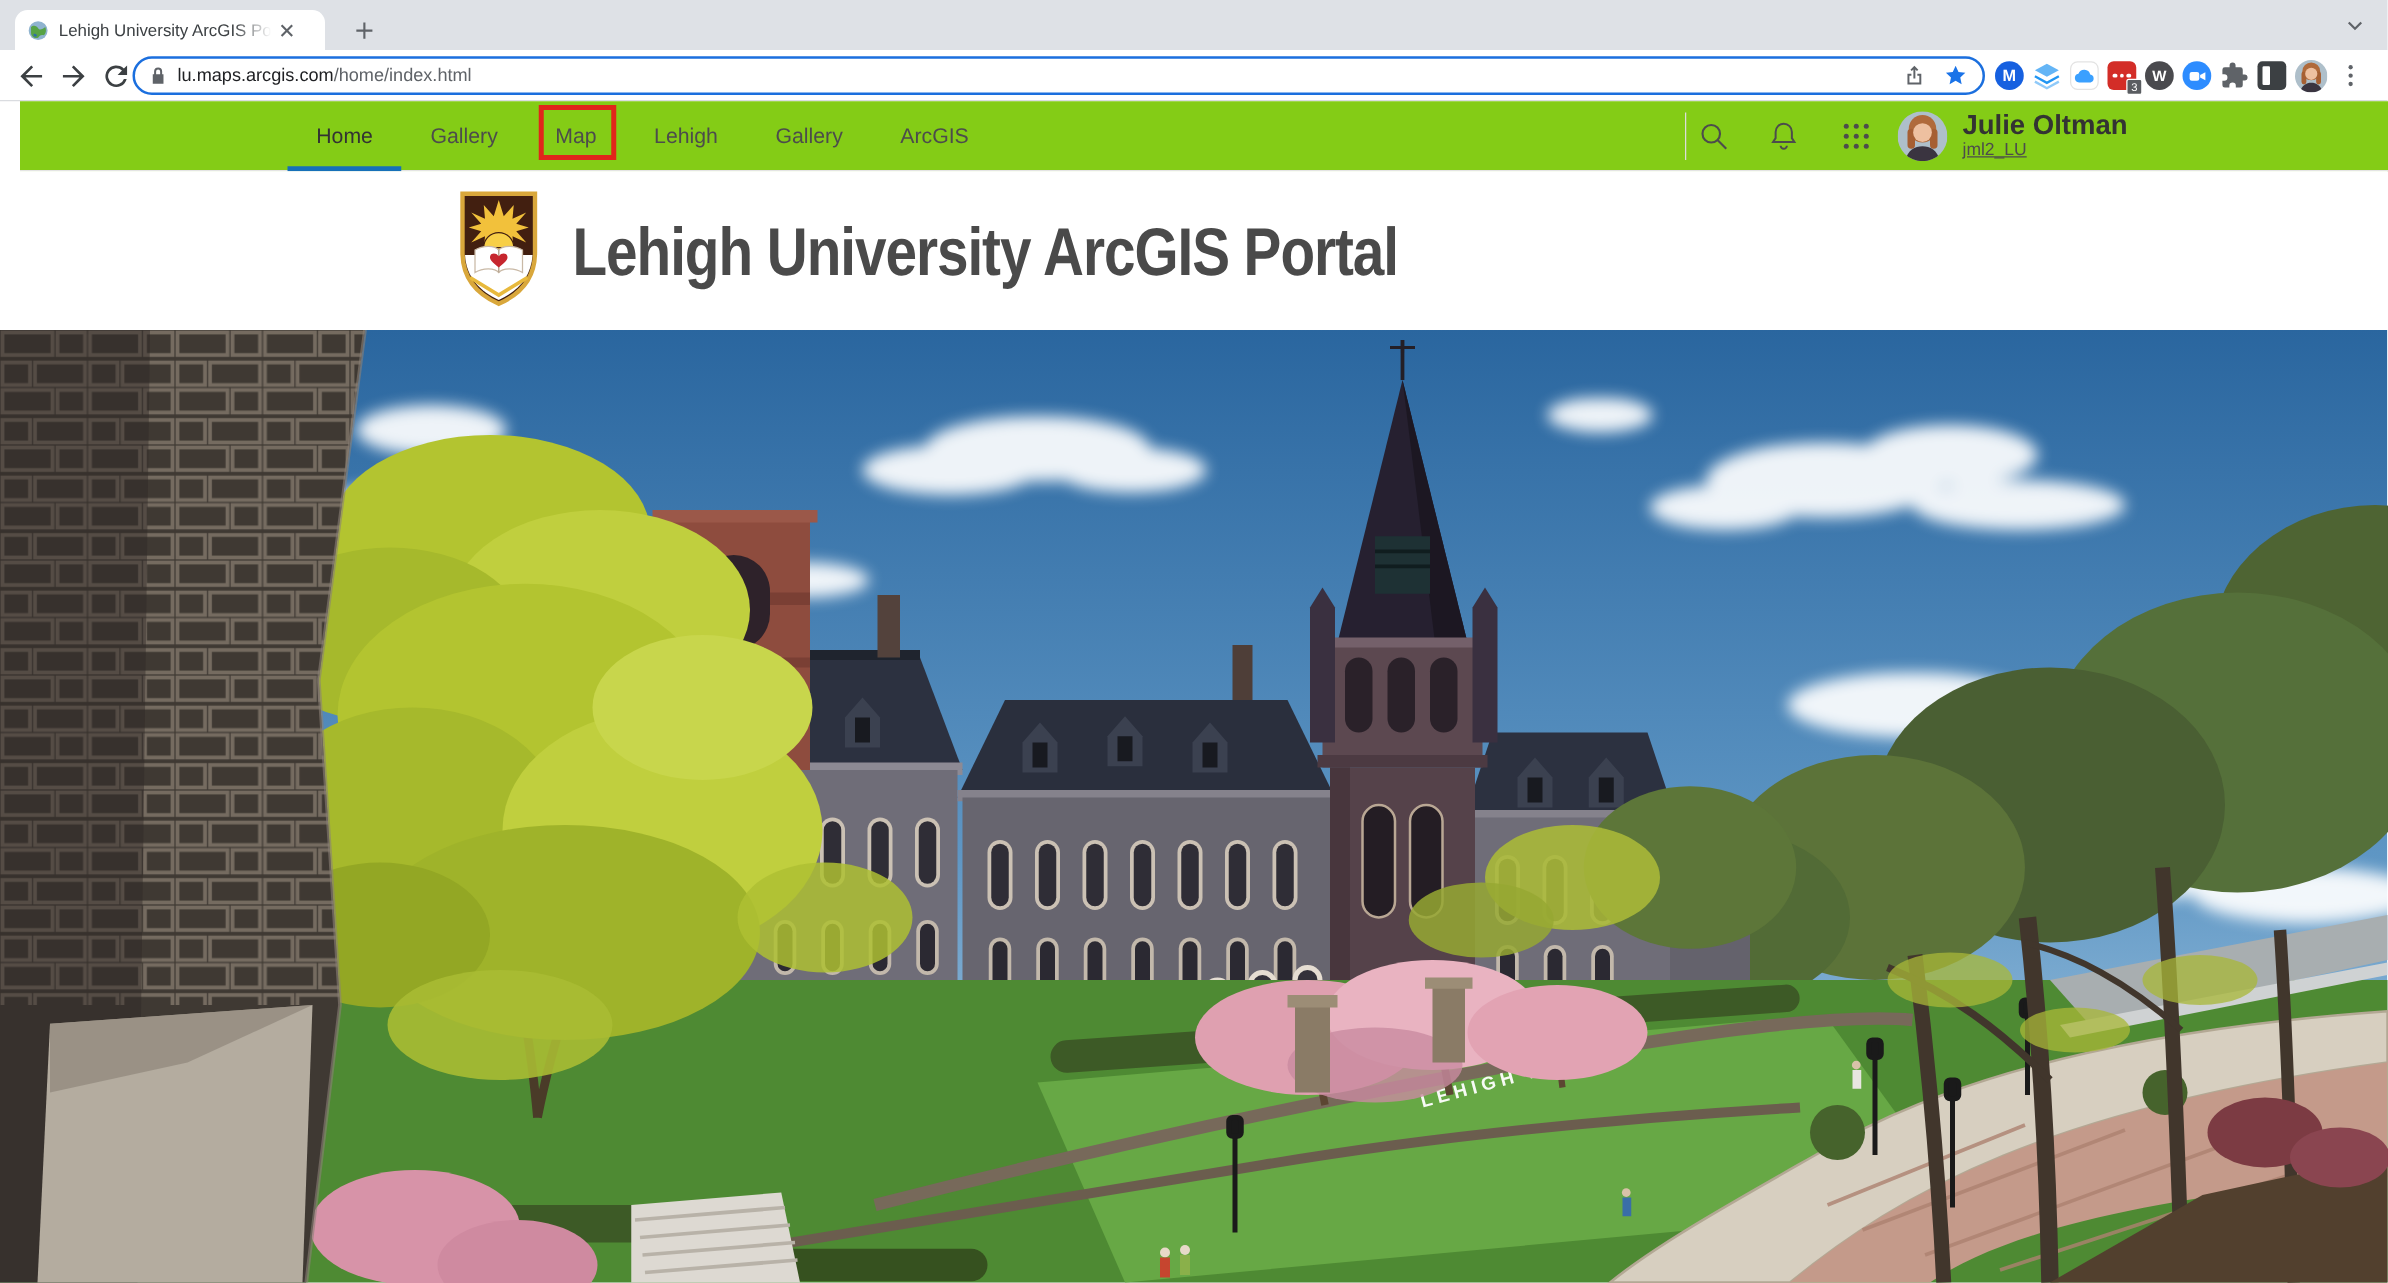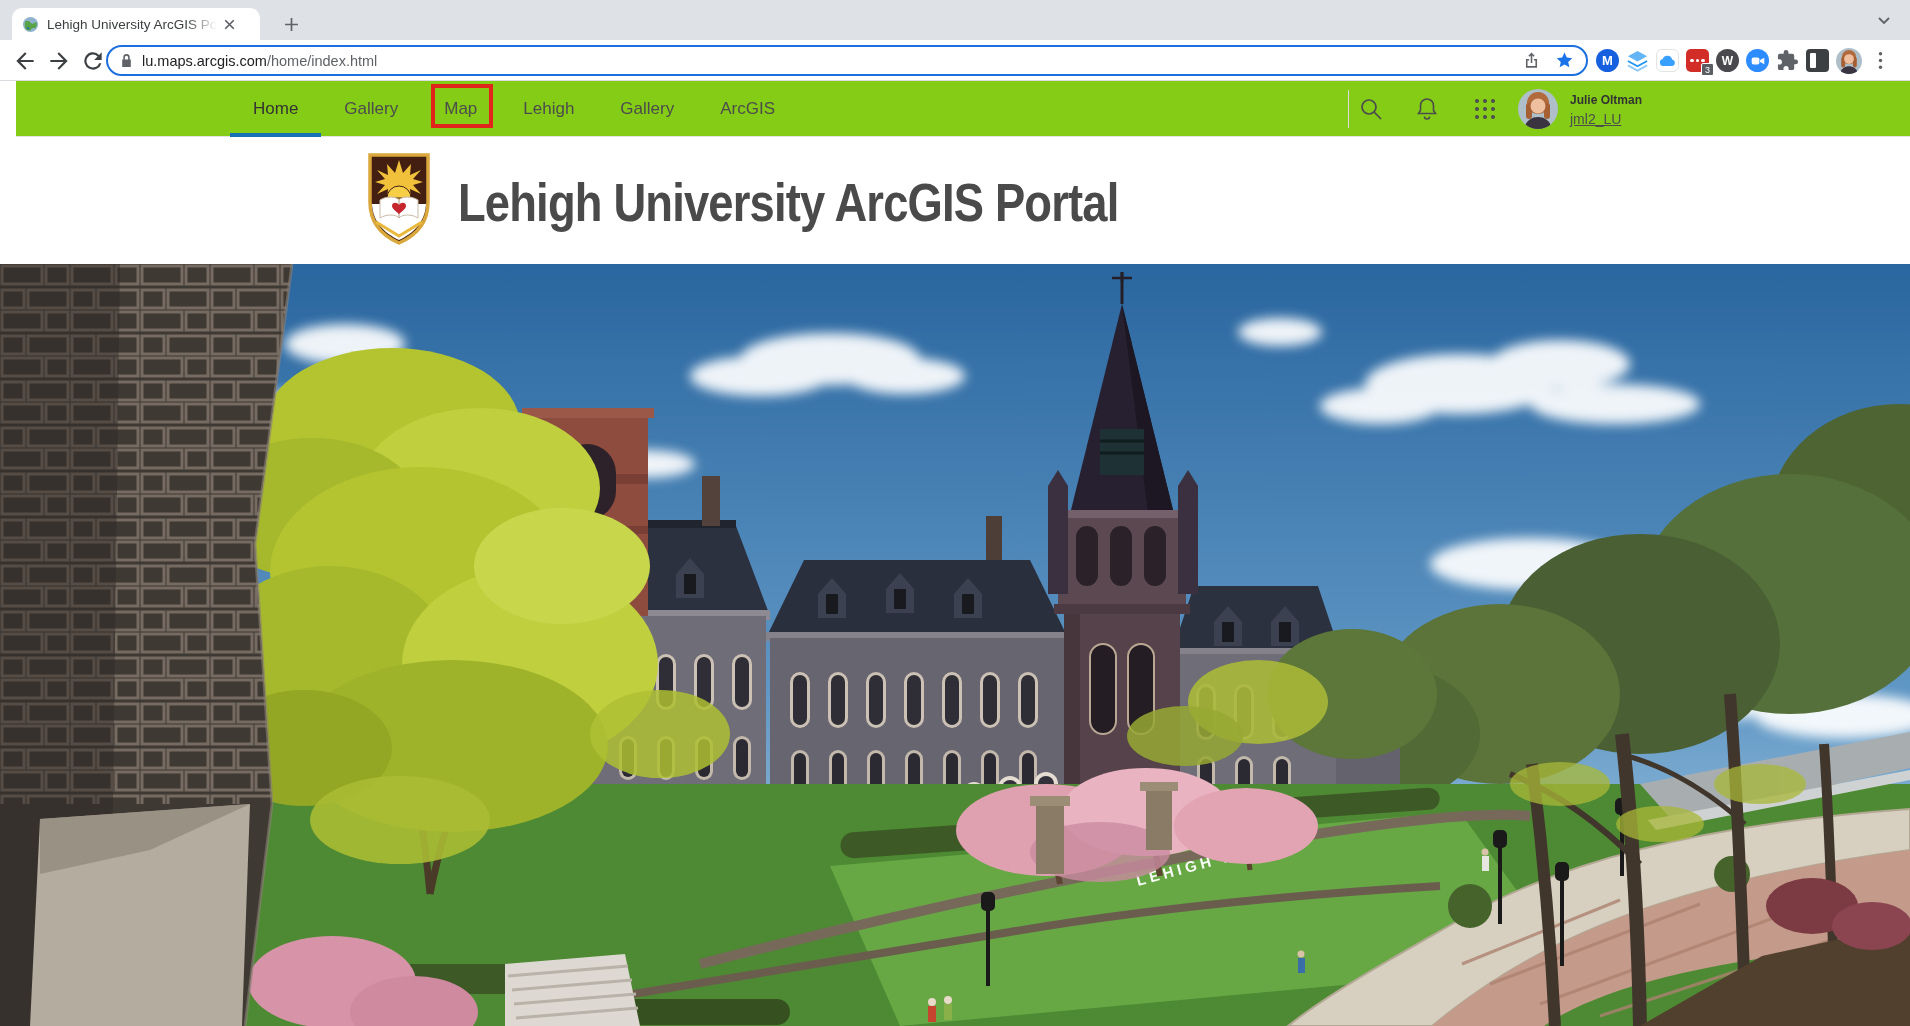--- a/index.html
+++ b/index.html
@@ -54,21 +54,21 @@
   #sitenav li { position:relative; padding:0 23px; line-height:56px; font-size:17px; color:#4c4c4c; cursor:pointer; }
   #sitenav li.active { color:#333; }
   #sitenav li.active .uline { position:absolute; left:0; right:0; bottom:0; height:4px; background:#1670b8; }
   #map-redbox { position:absolute; left:415px; top:3px; width:62px; height:44px;
                 border:4px solid #e1251b; z-index:5; }
   #nav-divider { position:absolute; left:1332px; top:9px; height:38px; border-left:1px solid #dcdcdc; }
   .hdrico { position:absolute; top:15px; width:26px; height:26px; cursor:pointer; }
   #user-block { position:absolute; left:1502px; top:8px; display:flex; align-items:center; cursor:pointer; }
   #user-av { width:40px; height:40px; border-radius:50%; overflow:hidden; flex:0 0 40px; }
   #user-names { margin-left:12px; }
-  #user-names .nm { font-size:12px; font-weight:bold; color:#333; line-height:20px; }
+  #user-names .nm { font-size:22px; font-weight:bold; color:#333; line-height:20px; }
   #user-names .un { font-size:14px; color:#4c4c4c; line-height:18px;text-decoration:underline; }
 
   
   #masthead { position:absolute; left:0; top:137px; width:1910px; height:127px; background:#fff;padding-left:35px; }
   #lehigh-logo { position:absolute; left:366px; top:15px; width:66px; height:94px; }
   #masthead h1 { position:absolute; left:458px; top:34px; font-size:54px; font-weight:bold; color:#4a4a4a;
                  letter-spacing:-1px; white-space:nowrap; transform:scaleX(.84); transform-origin:left center; }
 
   
   #hero { position:absolute; left:0; top:264px; width:1910px; height:762px; overflow:hidden; }

